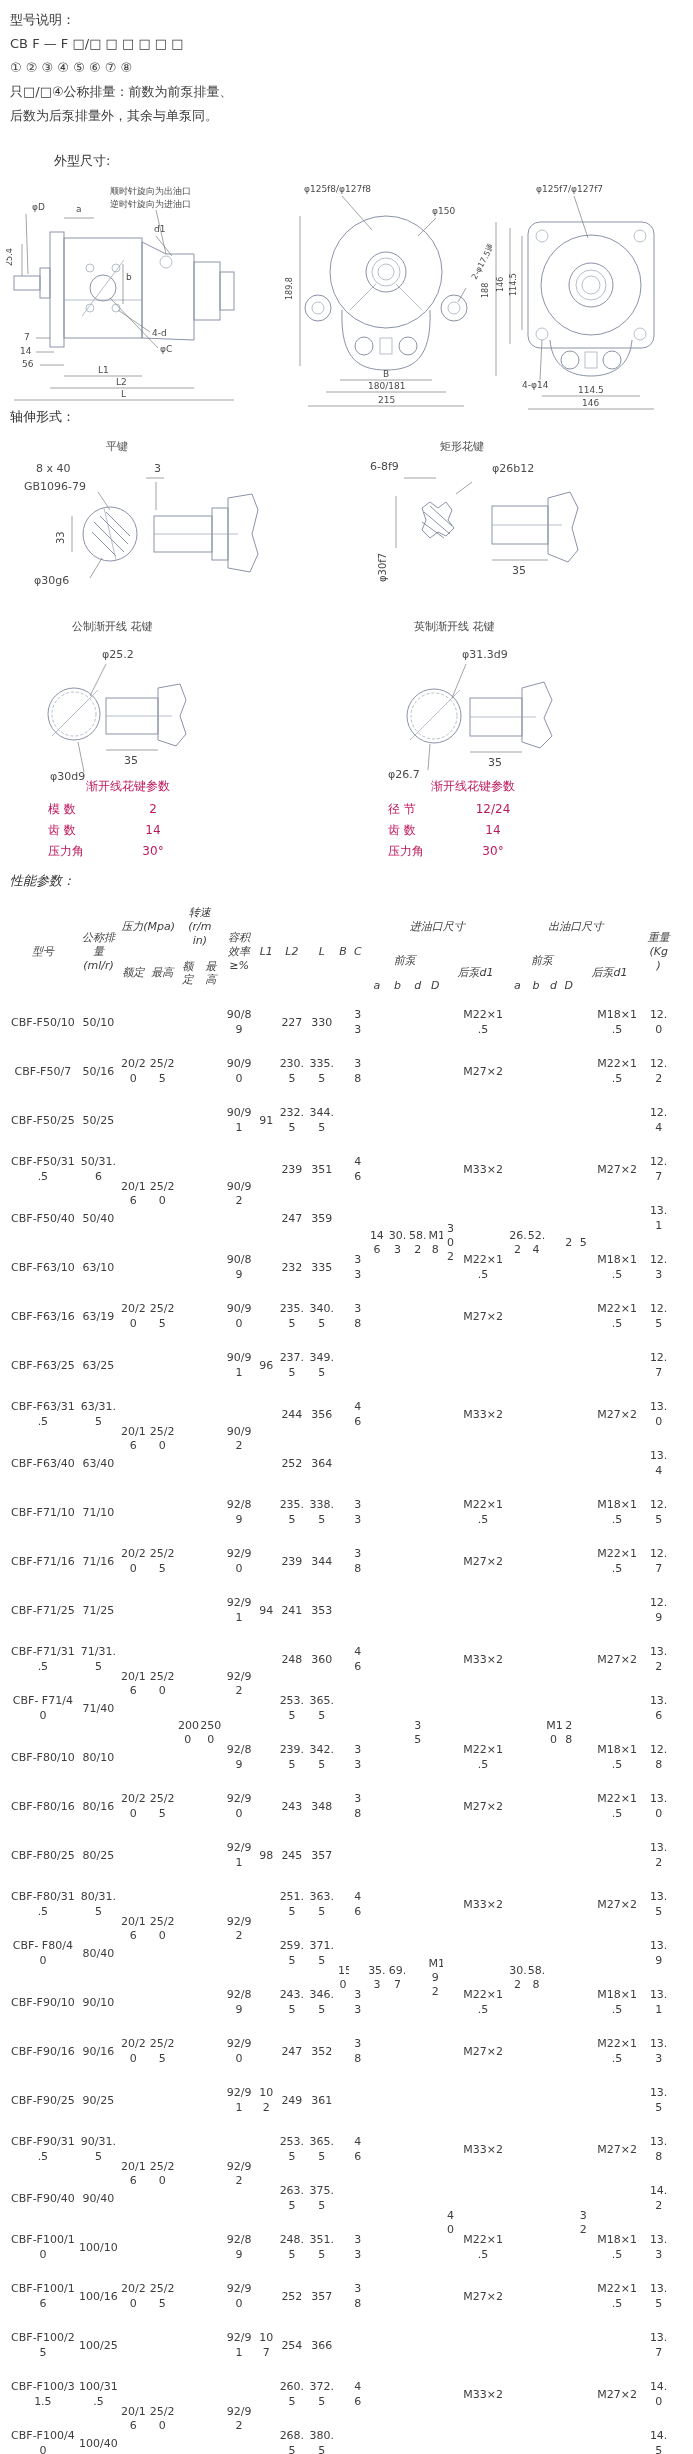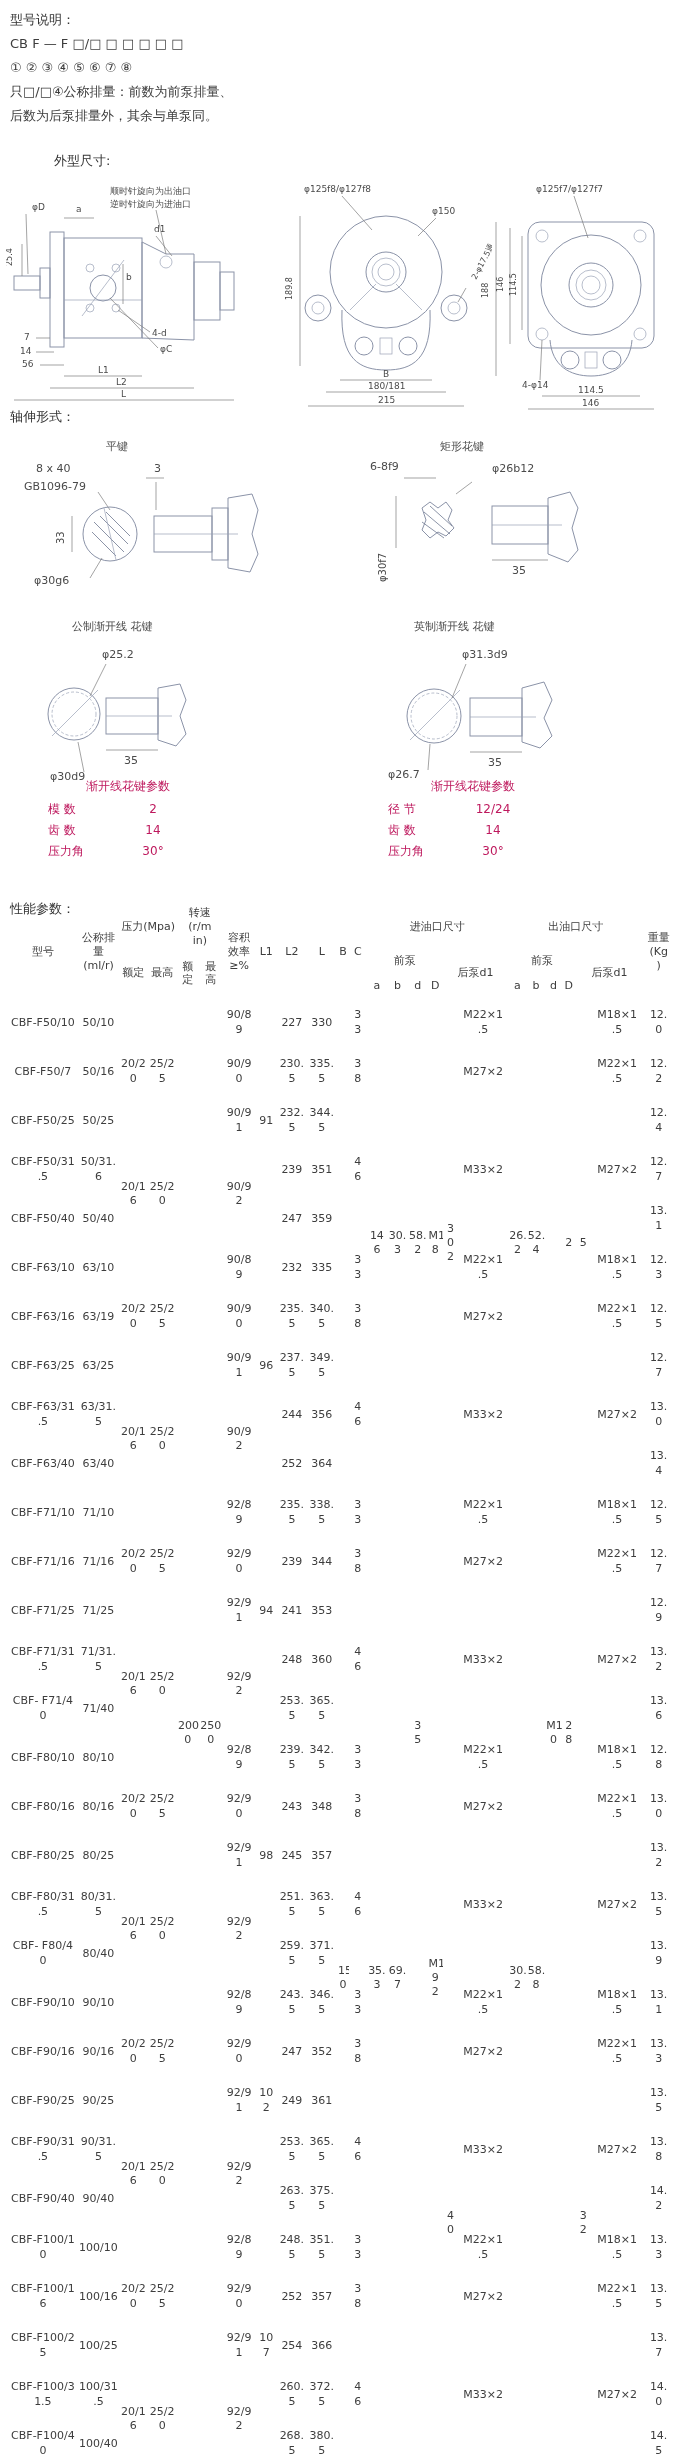--- a/index.html
+++ b/index.html
@@ -13,21 +13,21 @@
   svg .ln{stroke:#8b93a8;fill:none;stroke-width:1;}
   svg .thin{stroke:#9aa2b6;fill:none;stroke-width:0.7;}
   svg .dim{stroke:#7c7c7c;fill:none;stroke-width:0.7;}
   svg .hatch{stroke:#6f7890;stroke-width:0.8;}
   .sp-table{font-size:12px;color:#be185d;}
   .sp-table .t{text-align:center;margin-bottom:4px;}
   .sp-table .r{display:flex;line-height:21px;}
   .sp-table .r .lab{width:70px;}
   .sp-table .r .val{width:70px;text-align:center;}
   table.perf{border-collapse:collapse;table-layout:fixed;width:666px;font-size:11px;color:#3d3d3d;}
-  table.perf th{font-weight:normal;white-space:pre-line;vertical-align:middle;padding:1px;line-height:1.25;}
+  table.perf th{font-weight:normal;white-space:pre-line;vertical-align:middle;padding:1px;line-height:1.25;font-style:italic;}
   table.perf td{text-align:center;vertical-align:middle;white-space:pre-line;padding:0 1px;line-height:1.3;overflow:hidden;}
   table.perf tbody tr{height:49px;}
   table.perf thead tr{height:25px;}
 </style>
 </head>
 <body>
 
 <div class="page">
 
   <div class="modelblock">
@@ -250,21 +250,21 @@
     <div class="r">
         <span class="lab">齿  数</span>
         <span class="val">14</span>
       </div>
     <div class="r">
         <span class="lab">压力角</span>
         <span class="val">30°</span>
       </div>
   </div>
 
-  <div class="abs sec-title" style="left:10px;top:900px;">性能参数：</div>
+  <div class="abs sec-title" style="left:10px;top:872px;font-style:italic;">性能参数：</div>
 
   <table class="perf abs" style="left:8px;top:905px;" id="perf-table">
     <colgroup>
         <col style="width: 64px;">
         <col style="width: 38px;">
         <col style="width: 26px;">
         <col style="width: 27px;">
         <col style="width: 20px;">
         <col style="width: 22px;">
         <col style="width: 30px;">

